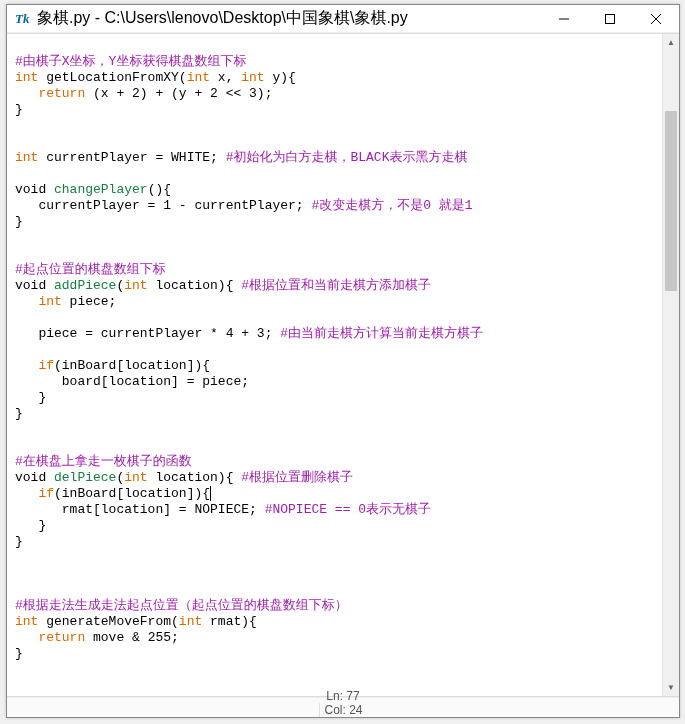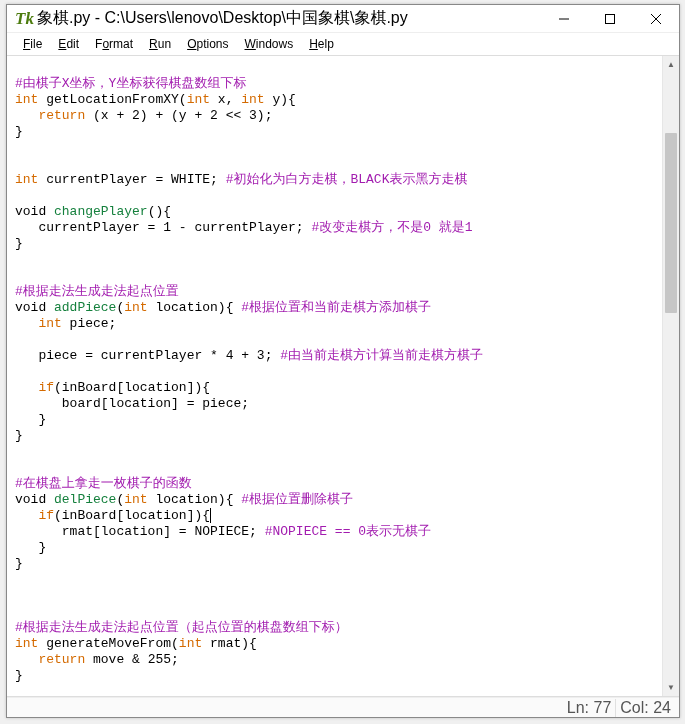--- a/index.html
+++ b/index.html
@@ -27,25 +27,25 @@
   height: 28px;
   display: flex;
   align-items: center;
   background: #fff;
   border-bottom: 1px solid #eee;
 }
 .titlebar .icon {
   width: 16px;
   height: 16px;
   margin: 0 6px 0 8px;
-  color: #4d7c0f;
+  color: #0369a1;
   font-family: serif;
   font-style: italic;
   font-weight: bold;
-  font-size: 17px;
+  font-size: 13px;
   line-height: 16px;
 }
 .titlebar .title {
   font-size: 16px;
   color: #000;
   flex: 1;
   white-space: nowrap;
   overflow: hidden;
 }
 .winbtns { display: flex; height: 100%; }
@@ -118,23 +118,24 @@
   background: #c6c6c6;
   border-radius: 1px;
 }
 .statusbar {
   height: 20px;
   background: #fafafa;
   display: flex;
   align-items: center;
   justify-content: flex-end;
   padding: 0 4px;
-  font-size: 16px;
+  font-size: 12px;
   color: #555;
   border-top: 1px solid #eee;
+  flex-direction: column;
 }
 .statusbar .seg { padding: 0 4px; border-left: 1px solid #e0e0e0; }
 .statusbar .seg:first-child { border-left: none; }
 </style>
 </head>
 <body>
 
 <div class="window">
 
   <div class="titlebar">
@@ -153,46 +154,37 @@
       </div>
       <div class="winbtn">
         <svg viewBox="0 0 10 10">
             <line x1="0" y1="0" x2="10" y2="10" stroke="currentColor" stroke-width="1"></line>
             <line x1="10" y1="0" x2="0" y2="10" stroke="currentColor" stroke-width="1"></line>
           </svg>
       </div>
     </div>
   </div>
 
-  <div class="menubar">
-    <div class="m"><span class="u">F</span>ile</div>
-    <div class="m"><span class="u">E</span>dit</div>
-    <div class="m">F<span class="u">o</span>rmat</div>
-    <div class="m"><span class="u">R</span>un</div>
-    <div class="m"><span class="u">O</span>ptions</div>
-    <div class="m"><span class="u">W</span>indows</div>
-    <div class="m"><span class="u">H</span>elp</div>
-  </div>
 
   <div class="editor-wrap">
     <div class="editor">
 <span class="cm">#由棋子X坐标，Y坐标获得棋盘数组下标</span>
 <span class="kw">int</span><span class="pl"> getLocationFromXY(</span><span class="kw">int</span><span class="pl"> x, </span><span class="kw">int</span><span class="pl"> y){</span>
 <span class="pl">   </span><span class="kw">return</span><span class="pl"> (x + 2) + (y + 2 &lt;&lt; 3);</span>
 <span class="pl">}</span>
 
 
 <span class="kw">int</span><span class="pl"> currentPlayer = WHITE; </span><span class="cm">#初始化为白方走棋，BLACK表示黑方走棋</span>
 
 <span class="pl">void </span><span class="fn">changePlayer</span><span class="pl">(){</span>
 <span class="pl">   currentPlayer = 1 - currentPlayer; </span><span class="cm">#改变走棋方，不是0 就是1</span>
 <span class="pl">}</span>
 
 
-<span class="cm">#根据走法生成走法起点位置</span>
+<span class="cm">#起点位置的棋盘数组下标</span>
 <span class="pl">void </span><span class="fn">addPiece</span><span class="pl">(</span><span class="kw">int</span><span class="pl"> location){ </span><span class="cm">#根据位置和当前走棋方添加棋子</span>
 <span class="pl">   </span><span class="kw">int</span><span class="pl"> piece;</span>
 
 <span class="pl">   piece = currentPlayer * 4 + 3; </span><span class="cm">#由当前走棋方计算当前走棋方棋子</span>
 
 <span class="pl">   </span><span class="kw">if</span><span class="pl">(inBoard[location]){</span>
 <span class="pl">      board[location] = piece;</span>
 <span class="pl">   }</span>
 <span class="pl">}</span>
 

